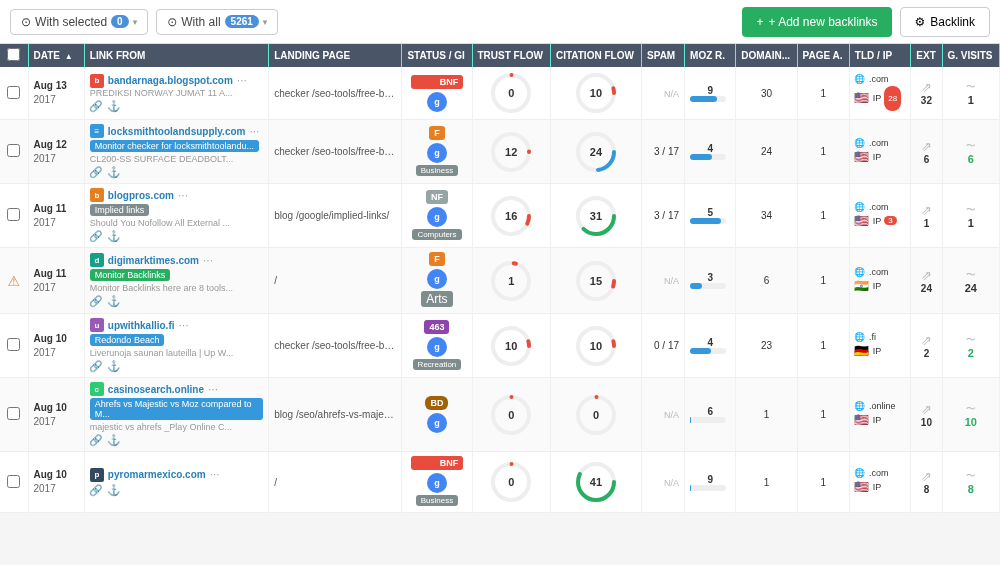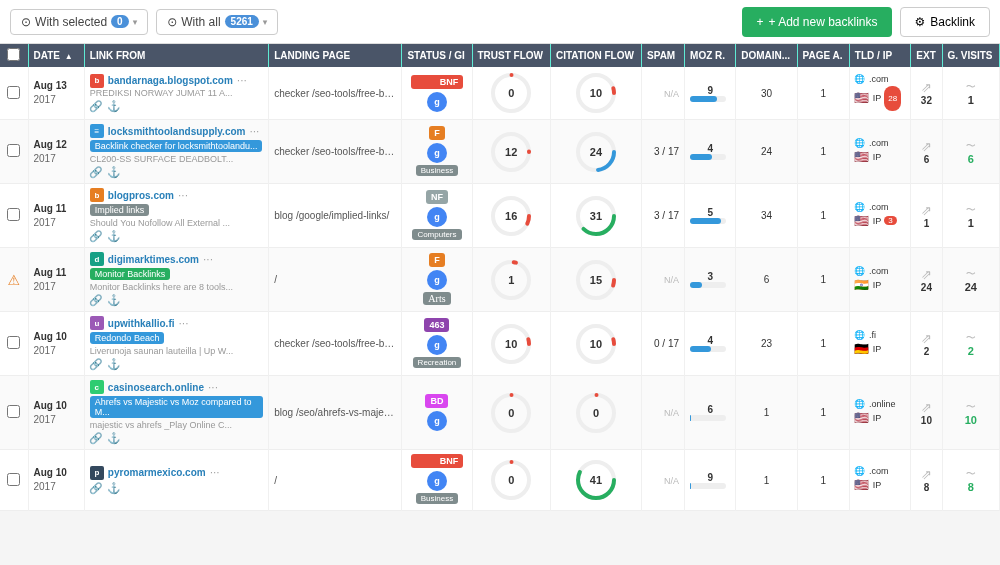--- a/index.html
+++ b/index.html
@@ -70,21 +70,21 @@
     
     .status-cell { min-width: 40px; text-align: center; }
     .status-badge {
       border-radius: 3px; padding: 2px 5px; font-size: 9px;
       font-weight: bold; color: #fff; display: inline-block; margin-bottom: 3px;
     }
     .s-bnf { background: #e74c3c; padding-left: 29px; }
     .s-f { background: #e67e22; }
     .s-nf { background: #95a5a6; }
     .s-463 { background: #8e44ad; }
-    .s-bd { background: #d946ef; }
+    .s-bd { background: #a16207; border-radius: 6px; }
     .g-icon { width: 20px; height: 20px; background: #4285f4; color: #fff; border-radius: 50%; font-size: 9px; display: flex; align-items: center; justify-content: center; margin: 0 auto; }
 
     
     .flow-cell { min-width: 55px; text-align: center; }
     .circle-wrap { position: relative; width: 44px; height: 44px; margin: 0 auto; }
     svg.flow-ring { width: 44px; height: 44px; }
     .flow-num { position: absolute; top: 50%; left: 50%; transform: translate(-50%,-50%); font-size: 11px; font-weight: bold; color: #333; }
 
     
     .spam-cell { min-width: 42px; text-align: right; font-size: 10px; }
@@ -259,21 +259,21 @@
           <td class="date-cell">
     <span class="date-day">Aug 12</span><br>
     <span>2017</span>
   </td>
           <td class="link-from-cell">
     <div class="domain-row">
       <span class="favicon-letter" style="background:#3498db;">≡</span>
       <span class="domain-name">locksmithtoolandsupply.com</span>
       <span class="dots">···</span>
     </div>
-    <div><span class="tag tag-blue">Backlink checker for locksmithtoolandu...</span></div>
+    <div><span class="tag tag-blue">Monitor checker for locksmithtoolandu...</span></div>
     <div class="snippet">CL200-SS SURFACE DEADBOLT...</div>
     <div class="icon-row">
       <span class="mini-icon">🔗</span>
       <span class="mini-icon">⚓</span>
     </div>
   </td>
           <td class="landing-cell">checker /seo-tools/free-bac...</td>
           <td class="status-cell">
     <span class="status-badge s-f">F</span>
     <div class="g-icon" style="font-size:9px;font-weight:bold;">g</div>
@@ -426,21 +426,21 @@
     <div class="snippet">Monitor Backlinks here are 8 tools...</div>
     <div class="icon-row">
       <span class="mini-icon">🔗</span>
       <span class="mini-icon">⚓</span>
     </div>
   </td>
           <td class="landing-cell">/</td>
           <td class="status-cell">
     <span class="status-badge s-f">F</span>
     <div class="g-icon" style="font-size:9px;font-weight:bold;">g</div>
-    <div><span class="tag tag-gray" style="font-size:10px;font-family:Liberation Serif, serif;">Arts</span></div>
+    <div><span class="tag tag-gray" style="font-size:12px;">Arts</span></div>
   </td>
           <td class="flow-cell">
     <div class="circle-wrap">
       <svg class="flow-ring" viewBox="0 0 44 44" width="44" height="44">
     <circle cx="22" cy="22" r="18" fill="none" stroke="#eee" stroke-width="4"></circle>
     <circle cx="22" cy="22" r="18" fill="none" stroke="#e74c3c" stroke-width="4" stroke-dasharray="2.261946710584651 113.09733552923255" stroke-dashoffset="28.274333882308138" stroke-linecap="round"></circle>
   </svg>
       <span class="flow-num">1</span>
     </div>
   </td>

